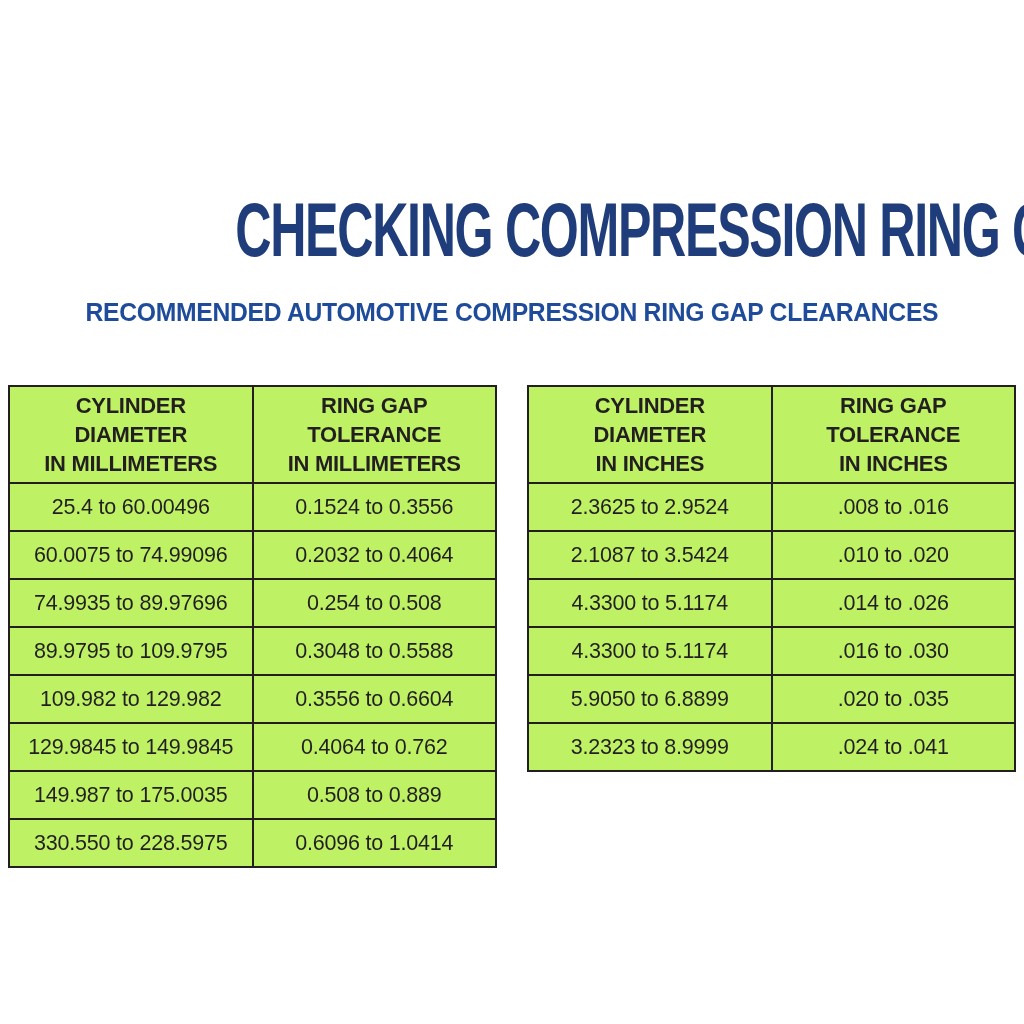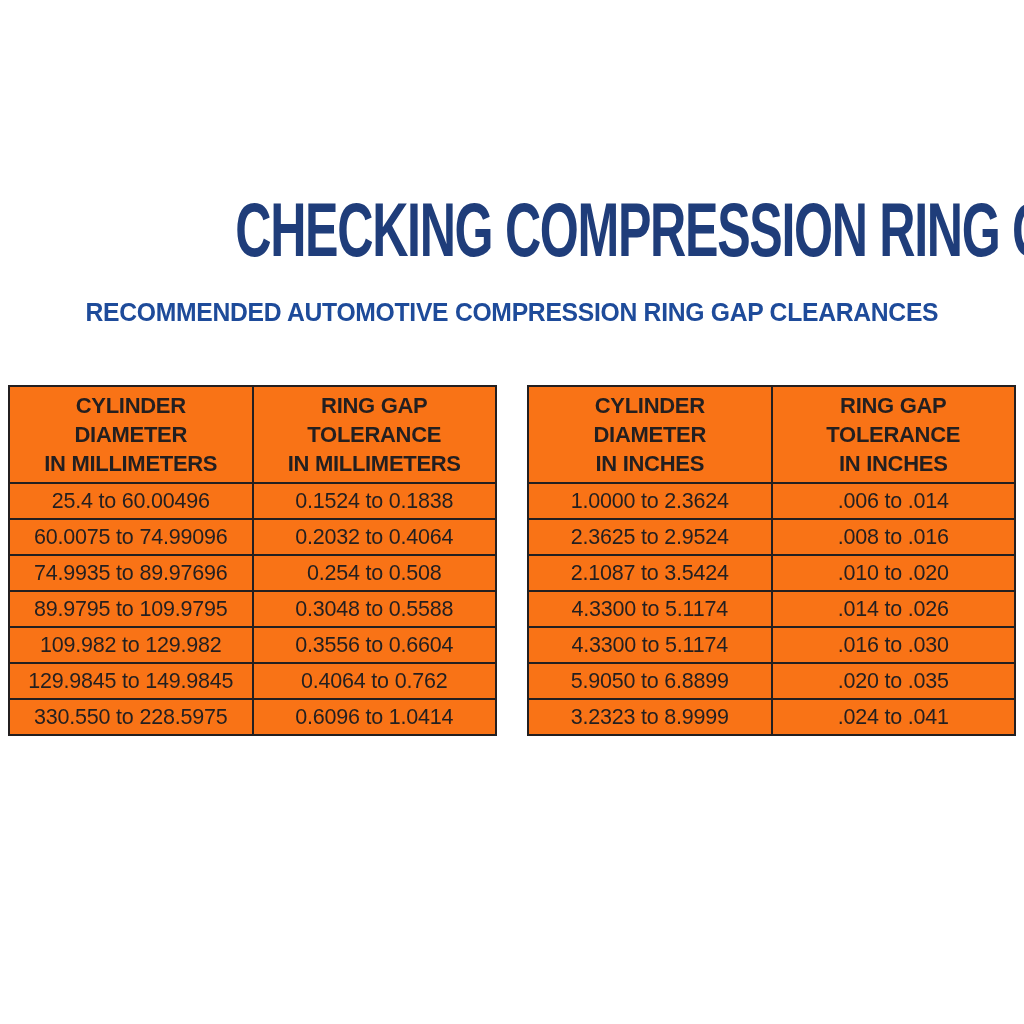--- a/index.html
+++ b/index.html
@@ -45,39 +45,39 @@
     color:var(--subtitle-blue);
     transform:scaleX(0.95);
     transform-origin:50% 50%;
   }
   table.spec-table{
     position:absolute;
     top:385px;
     width:489px;
     border-collapse:collapse;
     table-layout:fixed;
-    background:#f97316;
+    background:#bef264;
     color:var(--table-ink);
   }
   table.spec-table.left{left:8px;}
   table.spec-table.right{left:527px;}
   .spec-table th,.spec-table td{
     border:2px solid var(--table-ink);
     text-align:center;
     vertical-align:middle;
   }
   .spec-table th{
     height:97px;
     font-size:22px;
     font-weight:700;
     line-height:29px;
     letter-spacing:-0.3px;
   }
   .spec-table td{
-    height:36px;
+    height:48px;
     font-size:21.5px;
     font-weight:400;
     letter-spacing:-0.2px;
   }
 </style>
 </head>
 <body>
 
 <div class="page">
 
@@ -104,41 +104,45 @@
         <th>
           <div>RING GAP</div>
           <div>TOLERANCE</div>
           <div>IN MILLIMETERS</div>
         </th>
       </tr>
     </thead>
     <tbody>
       <tr>
         <td>25.4 to 60.00496</td>
-        <td>0.1524 to 0.1838</td>
+        <td>0.1524 to 0.3556</td>
       </tr>
       <tr>
         <td>60.0075 to 74.99096</td>
         <td>0.2032 to 0.4064</td>
       </tr>
       <tr>
         <td>74.9935 to 89.97696</td>
         <td>0.254 to 0.508</td>
       </tr>
       <tr>
         <td>89.9795 to 109.9795</td>
         <td>0.3048 to 0.5588</td>
       </tr>
       <tr>
         <td>109.982 to 129.982</td>
         <td>0.3556 to 0.6604</td>
       </tr>
       <tr>
         <td>129.9845 to 149.9845</td>
         <td>0.4064 to 0.762</td>
+      </tr>
+      <tr>
+        <td>149.987 to 175.0035</td>
+        <td>0.508 to 0.889</td>
       </tr>
       <tr>
         <td>330.550 to 228.5975</td>
         <td>0.6096 to 1.0414</td>
       </tr>
     </tbody>
   </table>
 
   <table class="spec-table right">
     <colgroup>
@@ -153,24 +157,20 @@
           <div>IN INCHES</div>
         </th>
         <th>
           <div>RING GAP</div>
           <div>TOLERANCE</div>
           <div>IN INCHES</div>
         </th>
       </tr>
     </thead>
     <tbody>
-      <tr>
-        <td>1.0000 to 2.3624</td>
-        <td>.006 to .014</td>
-      </tr>
       <tr>
         <td>2.3625 to 2.9524</td>
         <td>.008 to .016</td>
       </tr>
       <tr>
         <td>2.1087 to 3.5424</td>
         <td>.010 to .020</td>
       </tr>
       <tr>
         <td>4.3300 to 5.1174</td>

